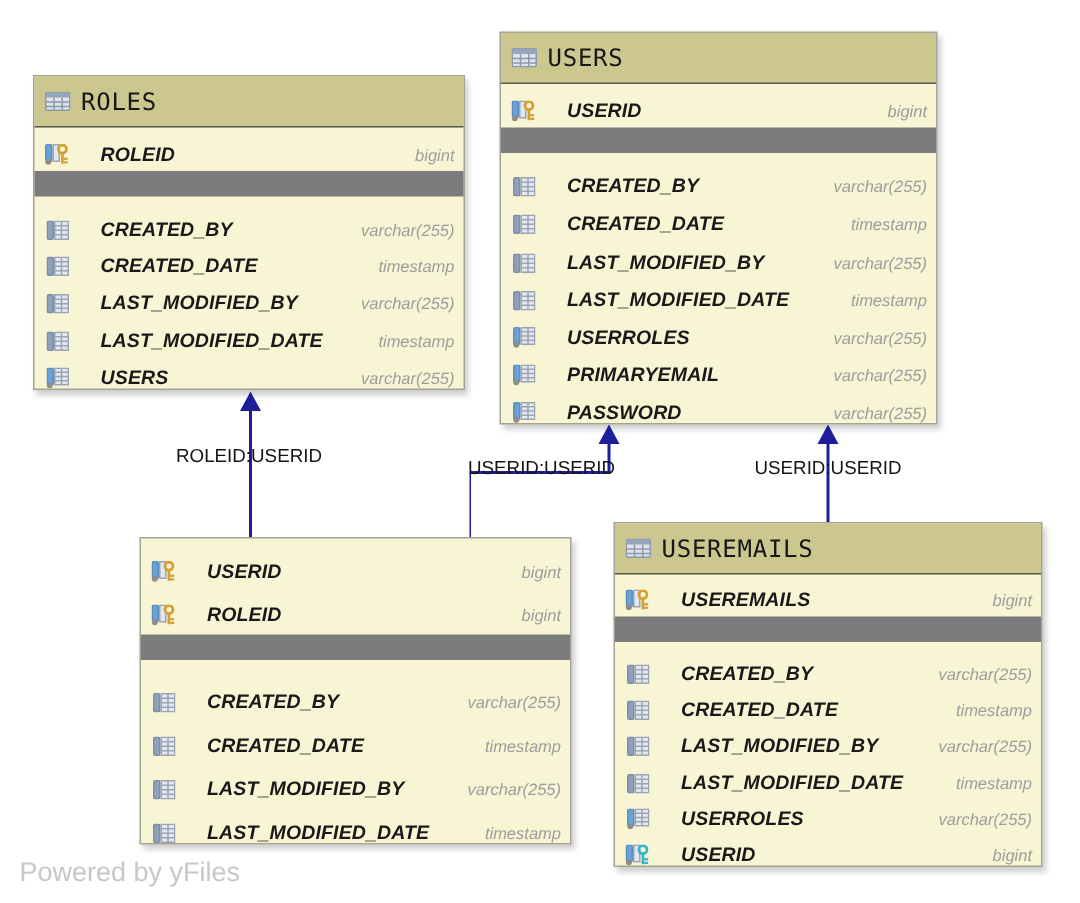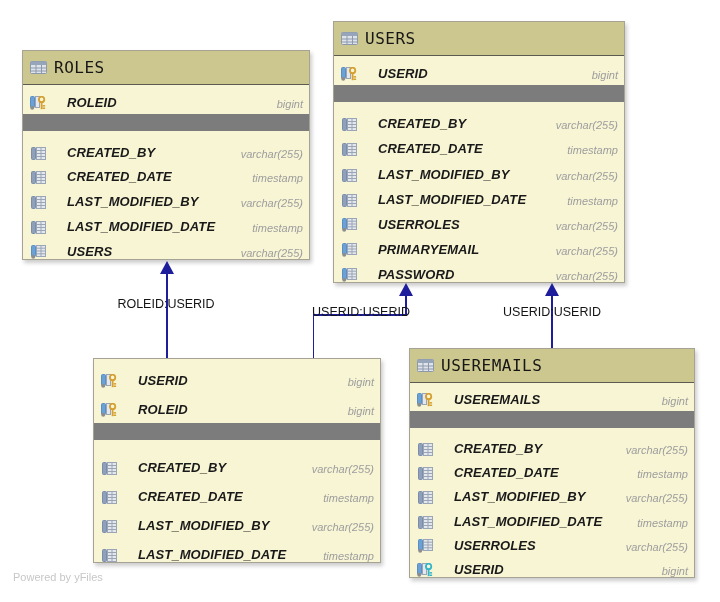--- a/index.html
+++ b/index.html
@@ -61,21 +61,21 @@
     border-left:7px solid transparent;
     border-right:7px solid transparent;
     border-bottom:13px solid var(--edge-color);
   }
   .edge-label{
     position:absolute;transform:translate(-50%,-50%);
     font-size:12.5px;color:#141414;white-space:nowrap;
   }
   #footer{
     position:absolute;left:13px;top:571px;
-    font-size:11px;color:var(--footer-text);
+    font-size:18px;color:var(--footer-text);
   }
 </style>
 </head>
 <body>
 
 <div id="stage">
     <div class="table-node" style="left: 22px; top: 50px; width: 288px; height: 210px;">
       <div class="table-header">
         <div class="cell-icon">
           <svg width="17" height="13" viewBox="0 0 17 13">

